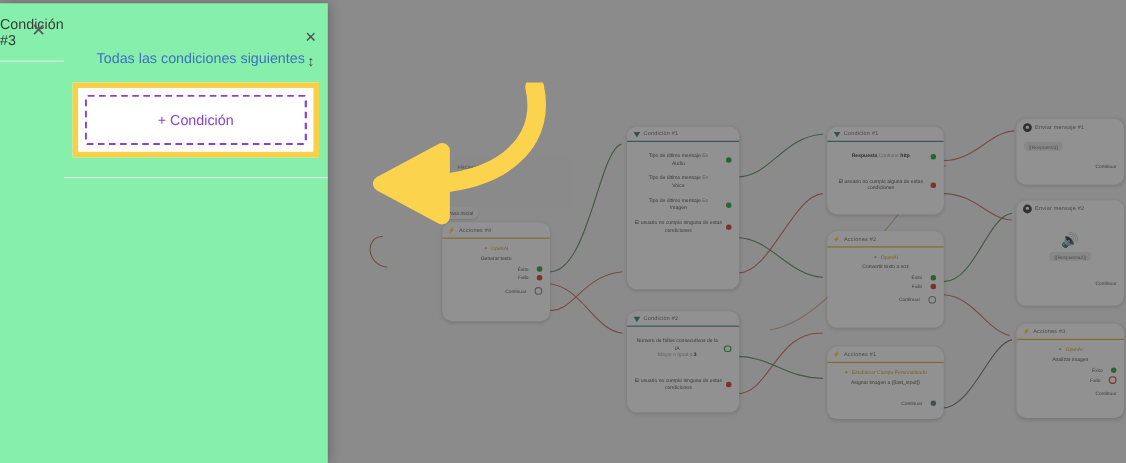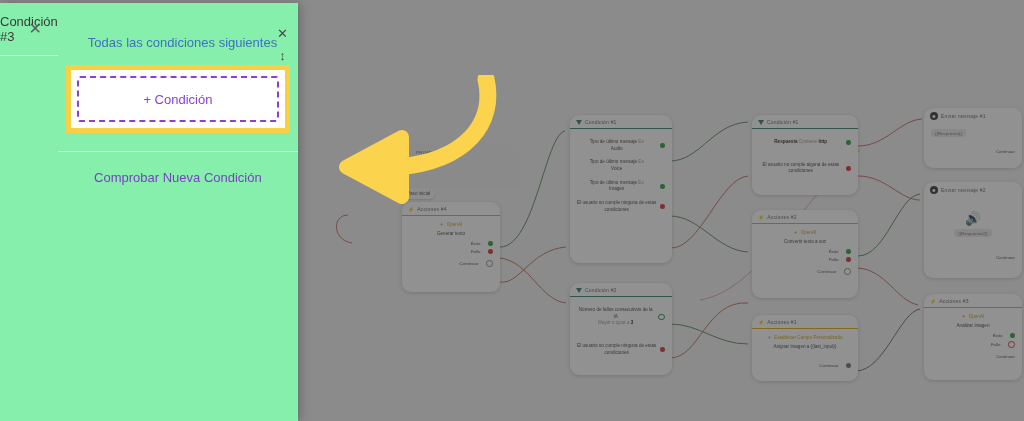--- a/index.html
+++ b/index.html
@@ -85,21 +85,21 @@
     border-bottom:1px solid #e6e6e6;
   }
   #panel-title{font-size:13px;color:#3b3b3b;}
   #panel-close{
     position:absolute;right:16px;top:50%;transform:translateY(-50%);
     font-size:16px;color:#5a5a5a;line-height:1;cursor:pointer;
   }
   #panel-body{flex:1;position:relative;padding:0;}
   .cond-block{position:relative;padding:24px 0 0 0;}
   .q-line{font-size:13px;color:#3b3b3b;padding-left:20px;}
-  .a-line{font-size:13px;color:#3f6fc4;padding-left:30px;margin-top:8px;cursor:pointer;}
+  .a-line{font-size:13px;color:#3f6fc4;padding-left:30px;margin-top:18px;cursor:pointer;}
   .side-icons{position:absolute;right:10px;top:24px;display:flex;flex-direction:column;align-items:center;gap:9px;}
   .side-icons span{font-size:13px;color:#4a4a4a;line-height:1;cursor:pointer;}
   #addcond-wrap{
     margin:15px 8px 0 8px;border:5px solid #f8cf45;background:#fff;
     padding:6px;box-sizing:border-box;text-align:center;
   }
   #addcond{
     border:2px dashed #8b3fd4;border-radius:3px;
     height:42px;display:flex;align-items:center;justify-content:center;
     font-size:13px;color:#8b3fd4;cursor:pointer;background:#fff;
@@ -363,20 +363,19 @@
         <span>↕</span>
       </div>
     </div>
 
     <div id="addcond-wrap">
       <div id="addcond">+ Condición</div>
     </div>
 
     <div id="panel-div"></div>
 
-    <div id="check-new">Comprobar Nueva Condición</div>
   </div>
 </div>
 
 <svg id="arrow" width="210" height="130" viewBox="0 0 210 130">
   <path d="M196,4 C206,48 176,86 108,92" fill="none" stroke="#fcd34d" stroke-width="17" stroke-linecap="round"></path>
   <path d="M112,62 L56,92 L112,122 Z" fill="#fcd34d" stroke="#fcd34d" stroke-width="14" stroke-linejoin="round"></path>
 </svg>
 
 </body></html>

